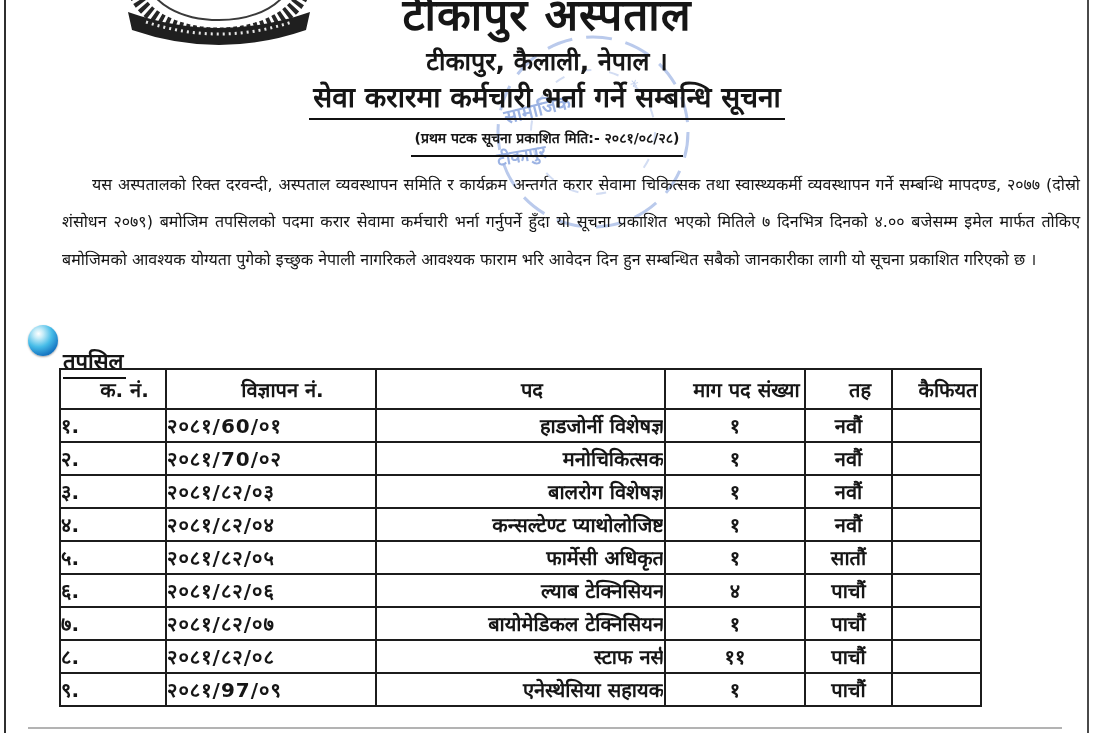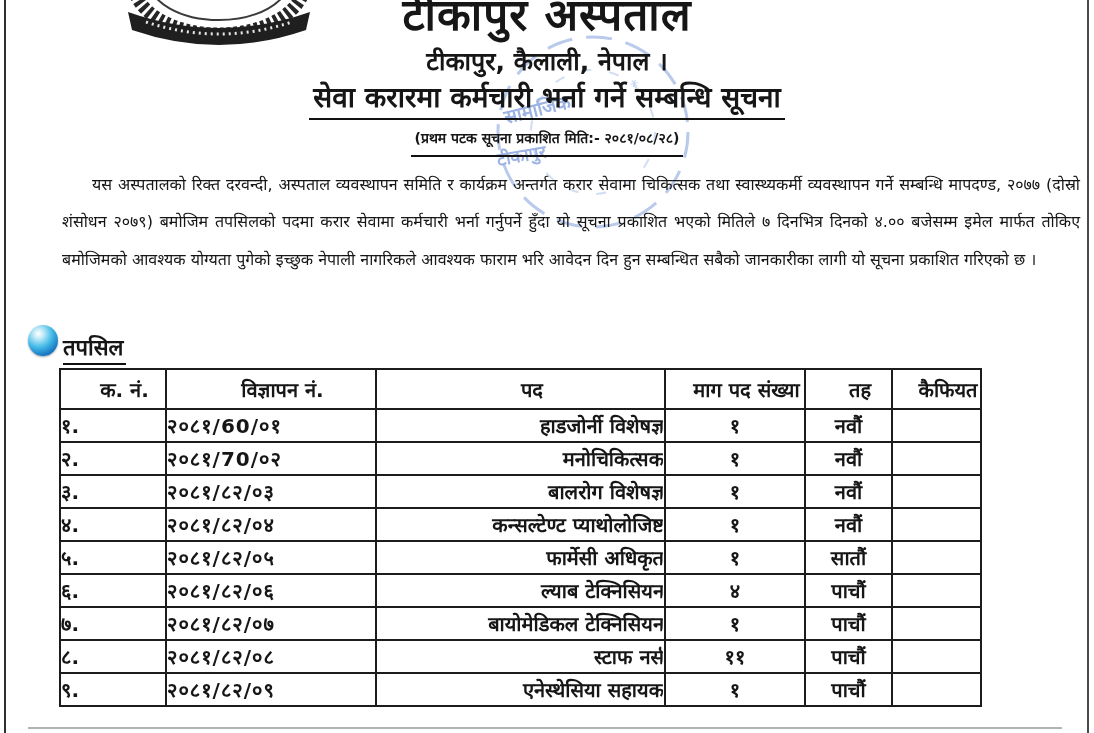--- a/index.html
+++ b/index.html
@@ -42,21 +42,21 @@
     text-align:justify;text-indent:30px;
   }
 
   
   .bullet-ball{
     position:absolute;left:28px;top:325px;width:30px;height:31px;border-radius:50%;
     background:radial-gradient(circle at 35% 28%, #ffffff 0%, #c6ecf8 16%, #46bce8 45%, #1878c3 74%, #0a4f96 100%);
     box-shadow:0 1px 2px rgba(0,0,0,.35);z-index:3;
   }
   .tapasil{
-    position:absolute;left:63px;top:331px;z-index:2;
+    position:absolute;left:63px;top:345px;z-index:2;
     font-size:22px;font-weight:700;
     border-bottom:2px solid #111;padding:0 2px 2px 0;
   }
 
   
   table.notice{
     position:absolute;left:59px;top:368px;z-index:2;
     border-collapse:collapse;table-layout:fixed;
     font-size:20px;font-weight:600;
   }
@@ -191,21 +191,21 @@
         <tr>
           <td class="c-sn">८.</td>
           <td class="c-ad">२०८१/८२/०८</td>
           <td class="c-pos">स्टाफ नर्स</td>
           <td class="c-count">११</td>
           <td class="c-level">पाचौं</td>
           <td class="c-remark"></td>
         </tr>
         <tr>
           <td class="c-sn">९.</td>
-          <td class="c-ad">२०८१/८२/०९</td>
+          <td class="c-ad">२०८१/97/०९</td>
           <td class="c-pos">एनेस्थेसिया सहायक</td>
           <td class="c-count">१</td>
           <td class="c-level">पाचौं</td>
           <td class="c-remark"></td>
         </tr>
       </tbody>
   </table>
 
 </div>
 

